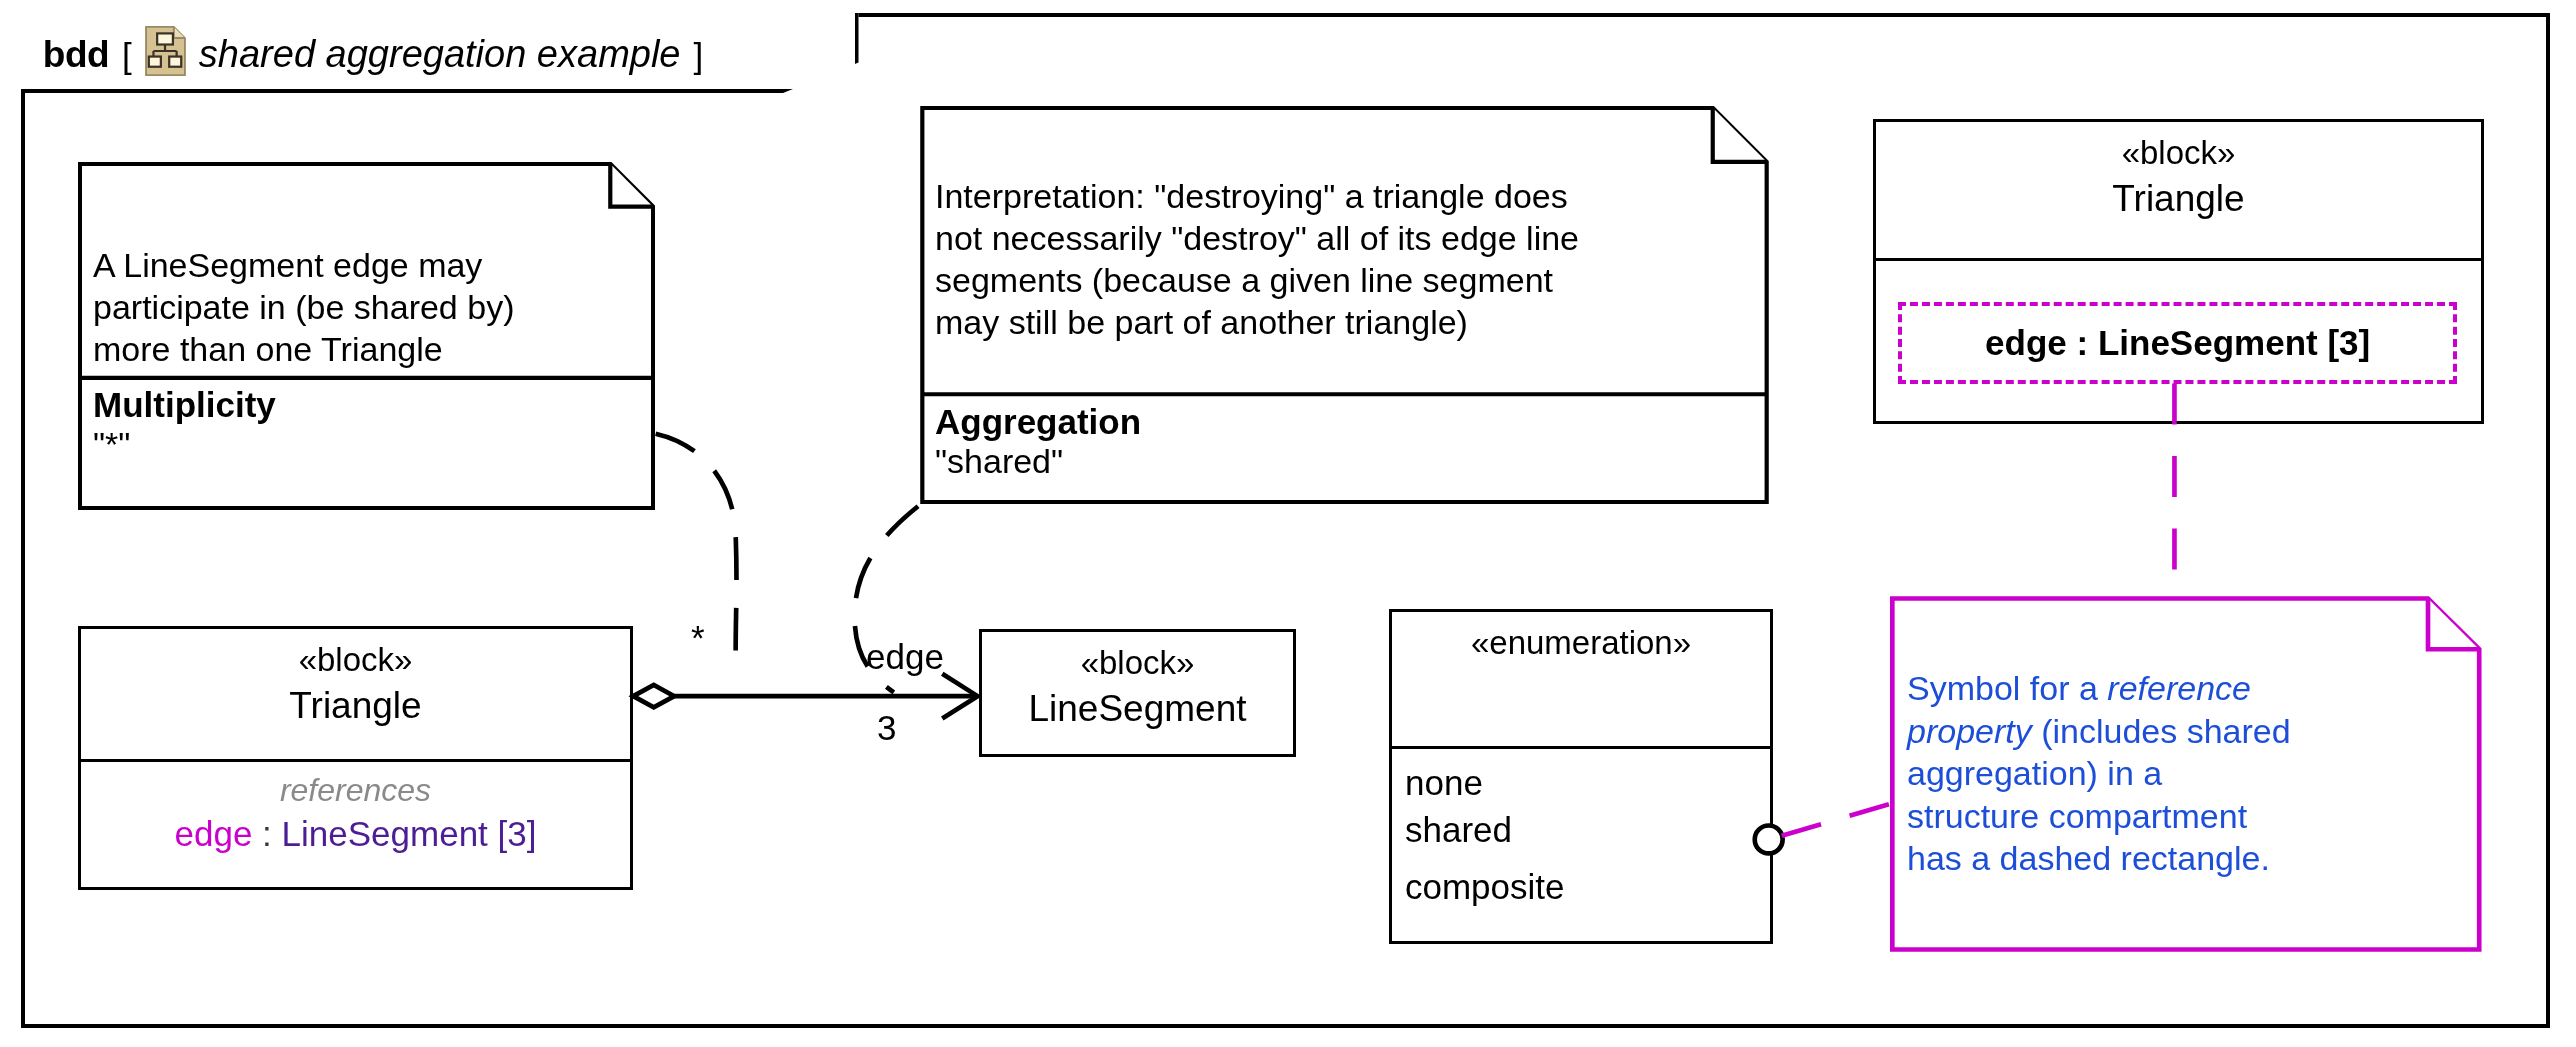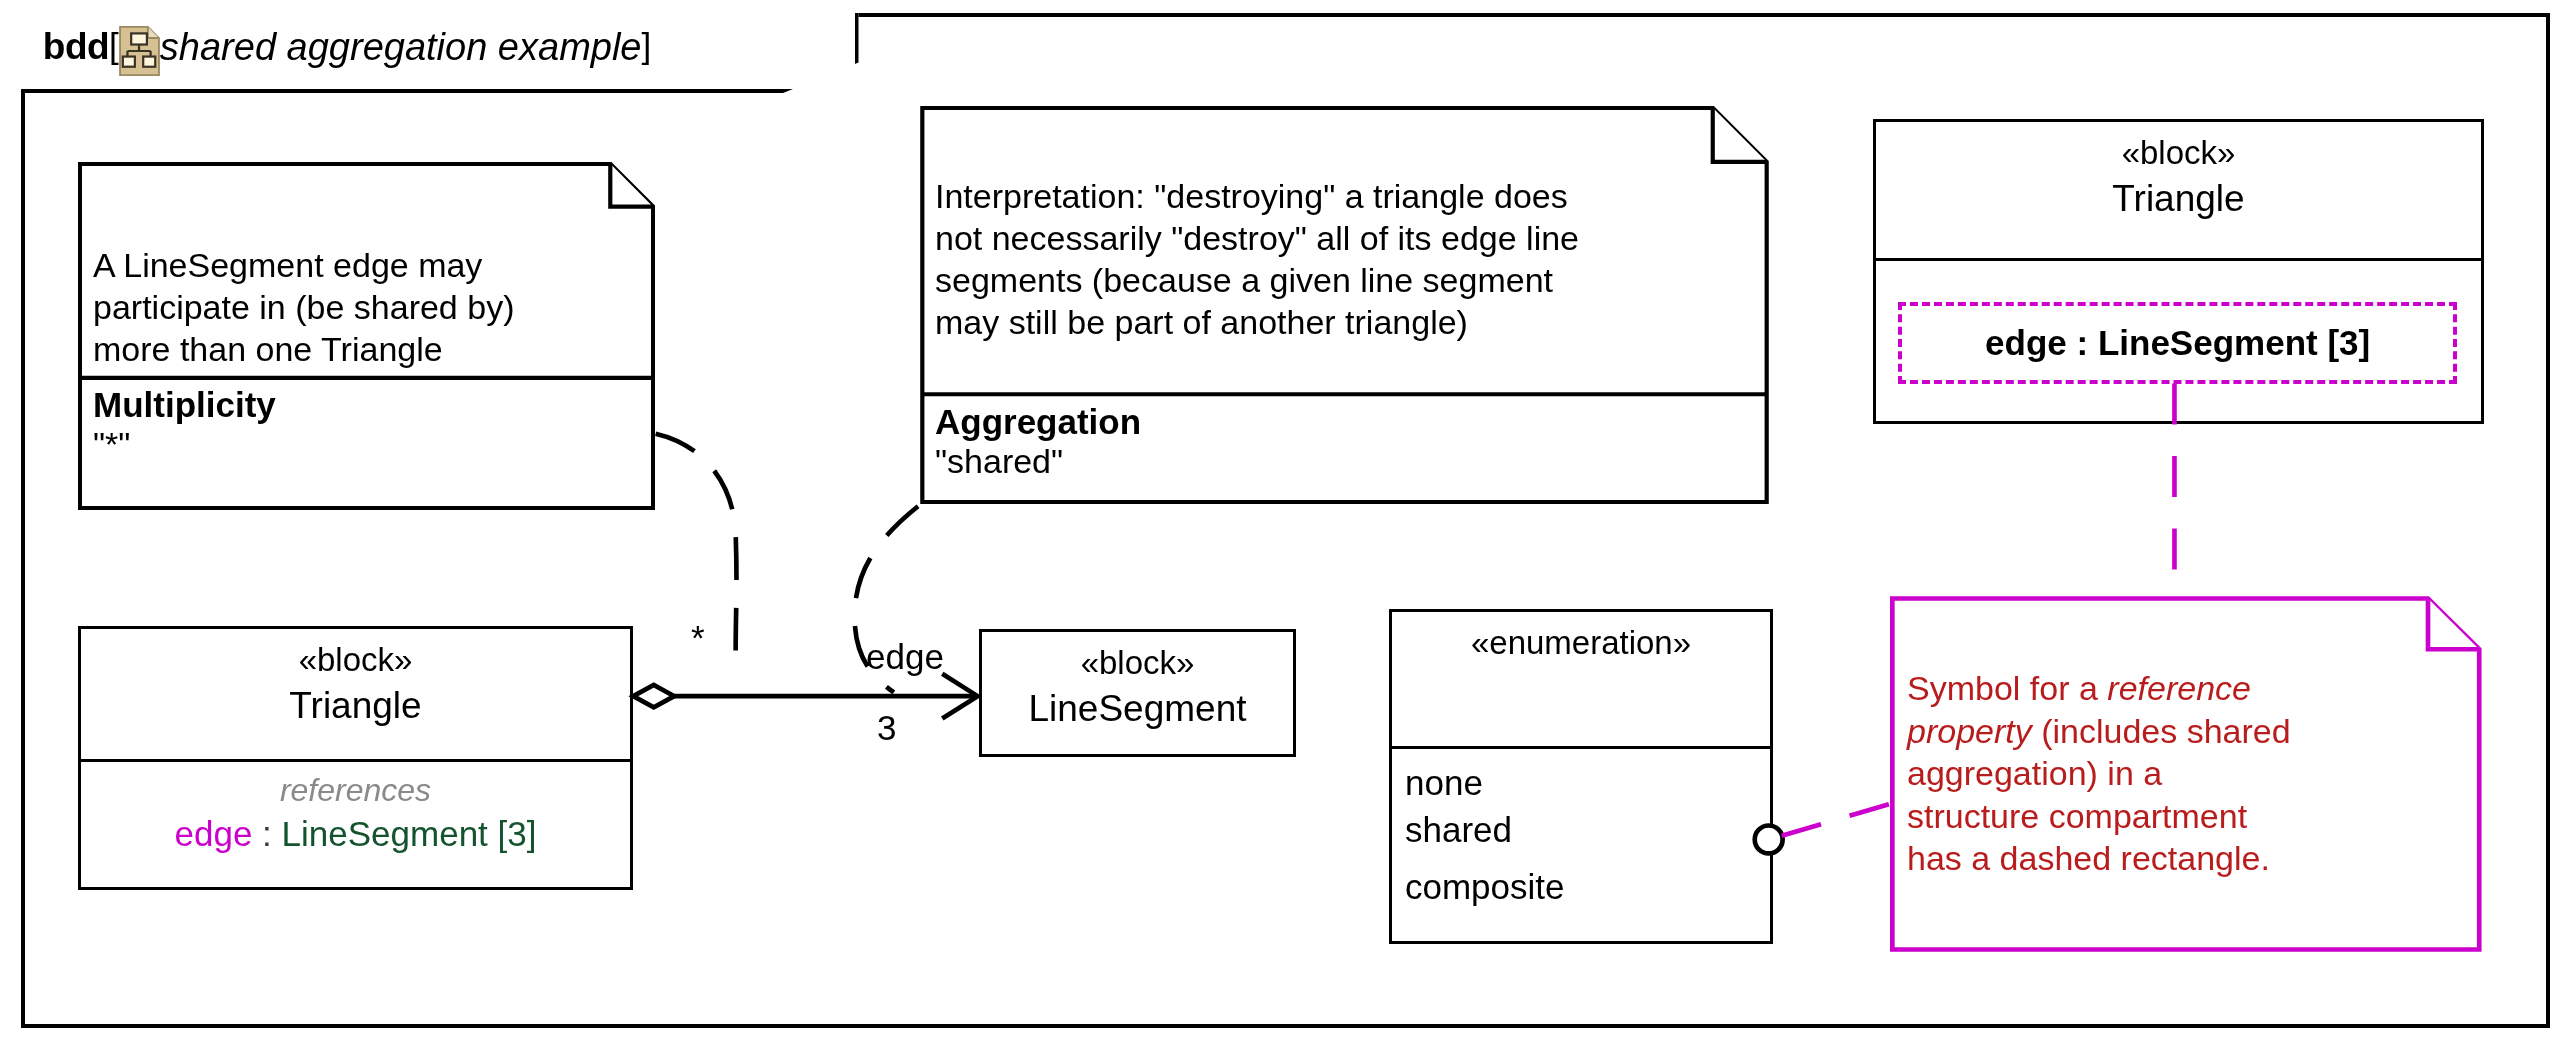--- a/index.html
+++ b/index.html
@@ -41,22 +41,23 @@
     box-sizing: border-box;
     border-top: none;
     border-left: none;
     -webkit-clip-path: polygon(0 0, 100% 0, 100% 62%, 91% 100%, 0 100%);
     clip-path: polygon(0 0, 100% 0, 100% 62%, 91% 100%, 0 100%);
     display: flex;
     align-items: center;
   }
   .frame-tab-inner {
     display: flex;
-    align-items: flex-start;
+    align-items: flex-end;
     padding-left: 22.3px;
+    gap: 13px;
   }
   .frame-kind {
     font-weight: bold;
     font-size: 37px;
     letter-spacing: -0.5px;
   }
   .frame-bracket {
     font-size: 35px;
   }
   .frame-name {
@@ -212,21 +213,21 @@
   </div>
 
   <div class="block" style="left:78px; top:626px; width:555px; height:264px;">
     <div class="block-header" style="height:121px;">
       <div class="stereotype">«block»</div>
       <div class="block-name">Triangle</div>
     </div>
     <div class="compartment" style="height:136px;padding-top:7.4px;">
       <div style="text-align:center;font-style:italic;font-size:32px;color:#8a8a8a;line-height:1.3;">references</div>
       <div style="text-align:center;font-size:35px;line-height:1.3;white-space:nowrap;">
-        <span style="color:#cc00cc;">edge</span><span style="color:#3a3a3a;"> : </span><span style="color:#14532d;">LineSegment [3]</span>
+        <span style="color:#cc00cc;">edge</span><span style="color:#3a3a3a;"> : </span><span style="color:#4c1d95;">LineSegment [3]</span>
       </div>
     </div>
   </div>
 
   <div class="block" style="left:979px; top:629px; width:317px; height:128px;">
     <div class="block-header">
       <div class="stereotype">«block»</div>
       <div class="block-name">LineSegment</div>
     </div>
   </div>
@@ -240,21 +241,21 @@
       <div style="font-size:35px;line-height:1.33;">shared</div>
       <div style="font-size:35px;line-height:1.33;margin-top:10px;">composite</div>
     </div>
   </div>
 
   <div class="note" style="left:1890px; top:596px; width:592px; height:356px;">
     <svg width="592" height="356" style="position:absolute;left:0;top:0;" viewBox="0 0 636 382">
       <path d="M2.5,2.5 H578 L633,57 V379.5 H2.5 Z" fill="#ffffff" stroke="#cc00cc" stroke-width="5"></path>
       <path d="M578,2.5 V57 H633" fill="#ffffff" stroke="#cc00cc" stroke-width="5"></path>
     </svg>
-    <div style="position:absolute;left:17px;top:71px;right:9.3px;font-size:34px;line-height:1.25;color:#b91c1c;">
+    <div style="position:absolute;left:17px;top:71px;right:9.3px;font-size:34px;line-height:1.25;color:#1d4ed8;">
       <div><span>Symbol for a </span><em>reference</em></div>
       <div><em>property</em><span> (includes shared</span></div>
       <div>aggregation) in a</div>
       <div>structure compartment</div>
       <div>has a dashed rectangle.</div>
     </div>
   </div>
 
   <span class="edge-label" style="left:691px; top:618px;">*</span>
   <span class="edge-label" style="left:866px; top:637px;">edge</span>

